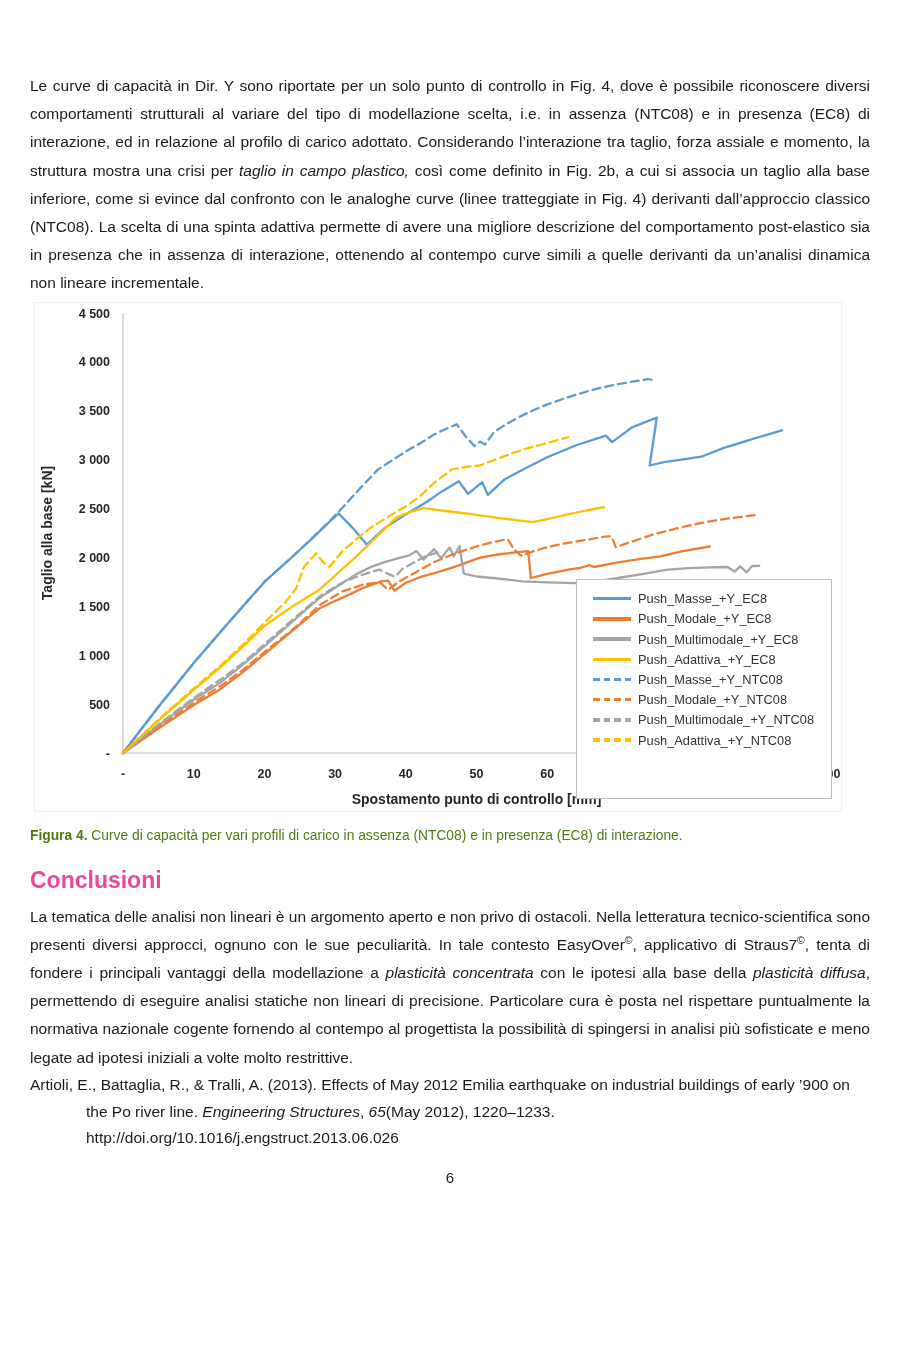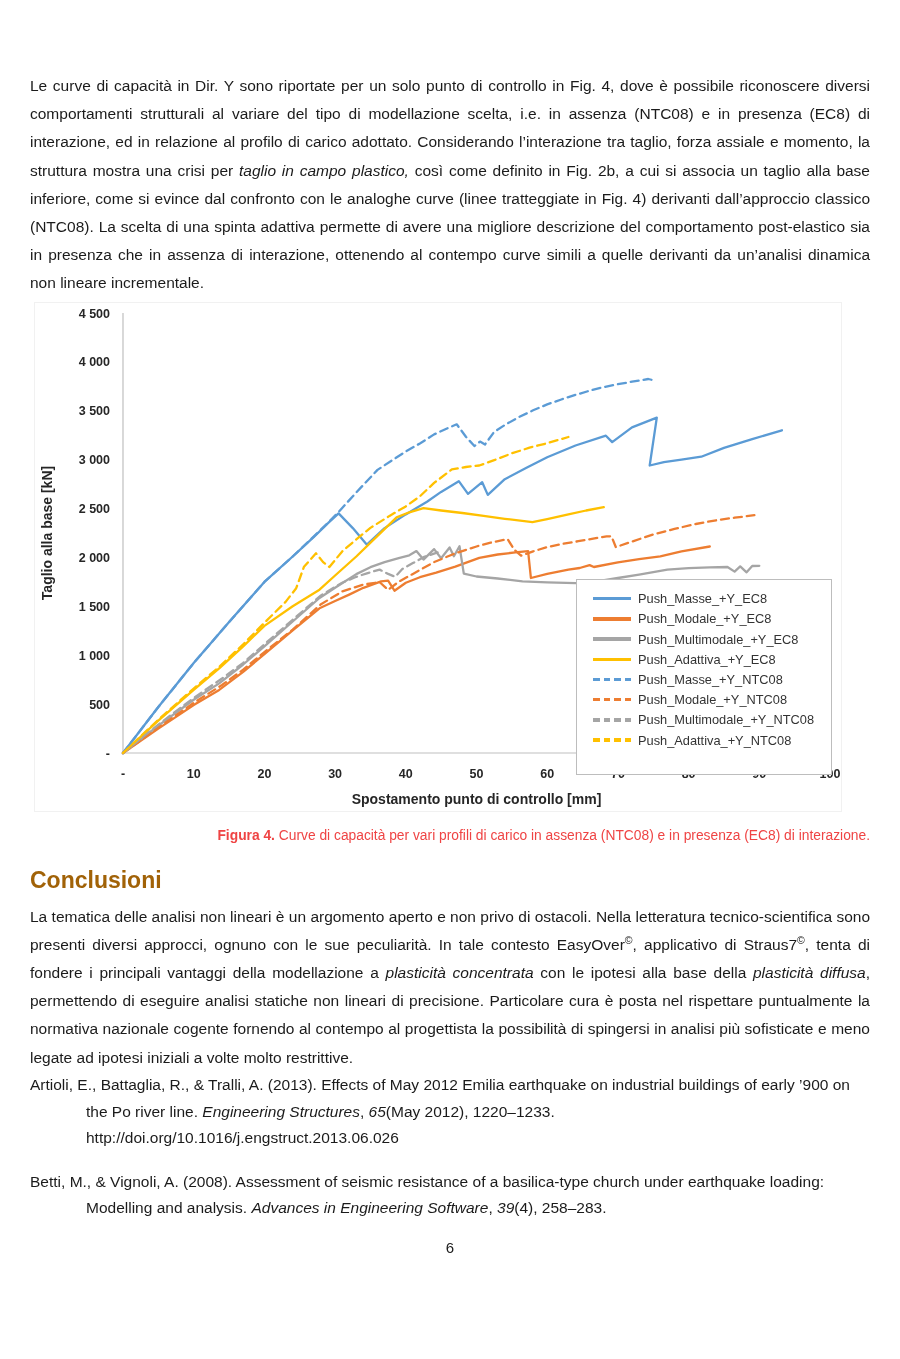--- a/index.html
+++ b/index.html
@@ -19,34 +19,34 @@
   sup{font-size:68%;line-height:0;}
   figure{margin:4px 0 0 0;}
   .chart-wrap{
     position:relative;width:806px;height:508px;margin-left:4px;
     border:1px solid #f1f1f1;background:#fff;
   }
   #chart-svg{position:absolute;left:0;top:0;overflow:visible;}
   #chart-svg text.tick{font-size:12.5px;font-weight:bold;fill:#262626;font-family:"Liberation Sans",sans-serif;}
   #chart-svg text.axis-title{font-size:14px;font-weight:bold;fill:#262626;font-family:"Liberation Sans",sans-serif;}
   .legend{
-    position:absolute;left:541px;top:276px;width:256px;height:196px;
+    position:absolute;left:541px;top:276px;width:256px;height:220px;
     background:#fff;border:1px solid #bdbdbd;
     box-sizing:border-box;padding:9px 4px 0 16px;
   }
   .legend-row{display:flex;align-items:center;height:20.2px;}
   .legend-swatch{width:38px;height:3.4px;margin-right:7px;flex:0 0 38px;}
   .legend-label{font-size:12.8px;color:#333;white-space:nowrap;}
   figcaption{
-    text-align:right;font-size:13.8px;color:#ef4444;
+    text-align:left;font-size:13.8px;color:#4d7c0f;
     margin-top:16px;
   }
   figcaption b{font-weight:bold;}
   h1.section-heading{
-    font-size:23px;font-weight:bold;color:#a16207;
+    font-size:23px;font-weight:bold;color:#ec4899;
     margin:24px 0 9px 0;letter-spacing:0;
   }
   p.ref{
     font-size:15.5px;line-height:1.72;margin:0 0 17px 0;
     padding-left:56px;text-indent:-56px;text-align:left;
   }
   p.ref em{font-style:italic;margin-top:27px;}
   .page-number{text-align:center;font-size:15px;margin-top:2px;}
 </style>
 </head>
@@ -128,17 +128,16 @@
           </div>
         </div>
     </div>
     <figcaption><b>Figura 4.</b><span> Curve di capacità per vari profili di carico in assenza (NTC08) e in presenza (EC8) di interazione.</span></figcaption>
   </figure>
 
   <h1 class="section-heading">Conclusioni</h1>
   <p class="body-text"><span>La tematica delle analisi non lineari è un argomento aperto e non privo di ostacoli. Nella letteratura tecnico-scientifica sono presenti diversi approcci, ognuno con le sue peculiarità. In tale contesto EasyOver</span><sup>©</sup><span>, applicativo di Straus7</span><sup>©</sup><span>, tenta di fondere i principali vantaggi della modellazione a </span><em>plasticità concentrata</em><span> con le ipotesi alla base della </span><em>plasticità diffusa</em><span>, permettendo di eseguire analisi statiche non lineari di precisione. Particolare cura è posta nel rispettare puntualmente la normativa nazionale cogente fornendo al contempo al progettista la possibilità di spingersi in analisi più sofisticate e meno legate ad ipotesi iniziali a volte molto restrittive.</span></p>
 
   <p class="ref"><span>Artioli, E., Battaglia, R., &amp; Tralli, A. (2013). Effects of May 2012 Emilia earthquake on industrial buildings of early ’900 on the Po river line. </span><em>Engineering Structures</em><span>, </span><em>65</em><span>(May 2012), 1220–1233. http://doi.org/10.1016/j.engstruct.2013.06.026</span></p>
-  <p class="ref"><span>Betti, M., &amp; Vignoli, A. (2008). Assessment of seismic resistance of a basilica-type church under earthquake loading: Modelling and analysis. </span><em>Advances in Engineering Software</em><span>, </span><em>39</em><span>(4), 258–283.</span></p>
 
   <div class="page-number">6</div>
 
 </div>
 
 </body></html>

